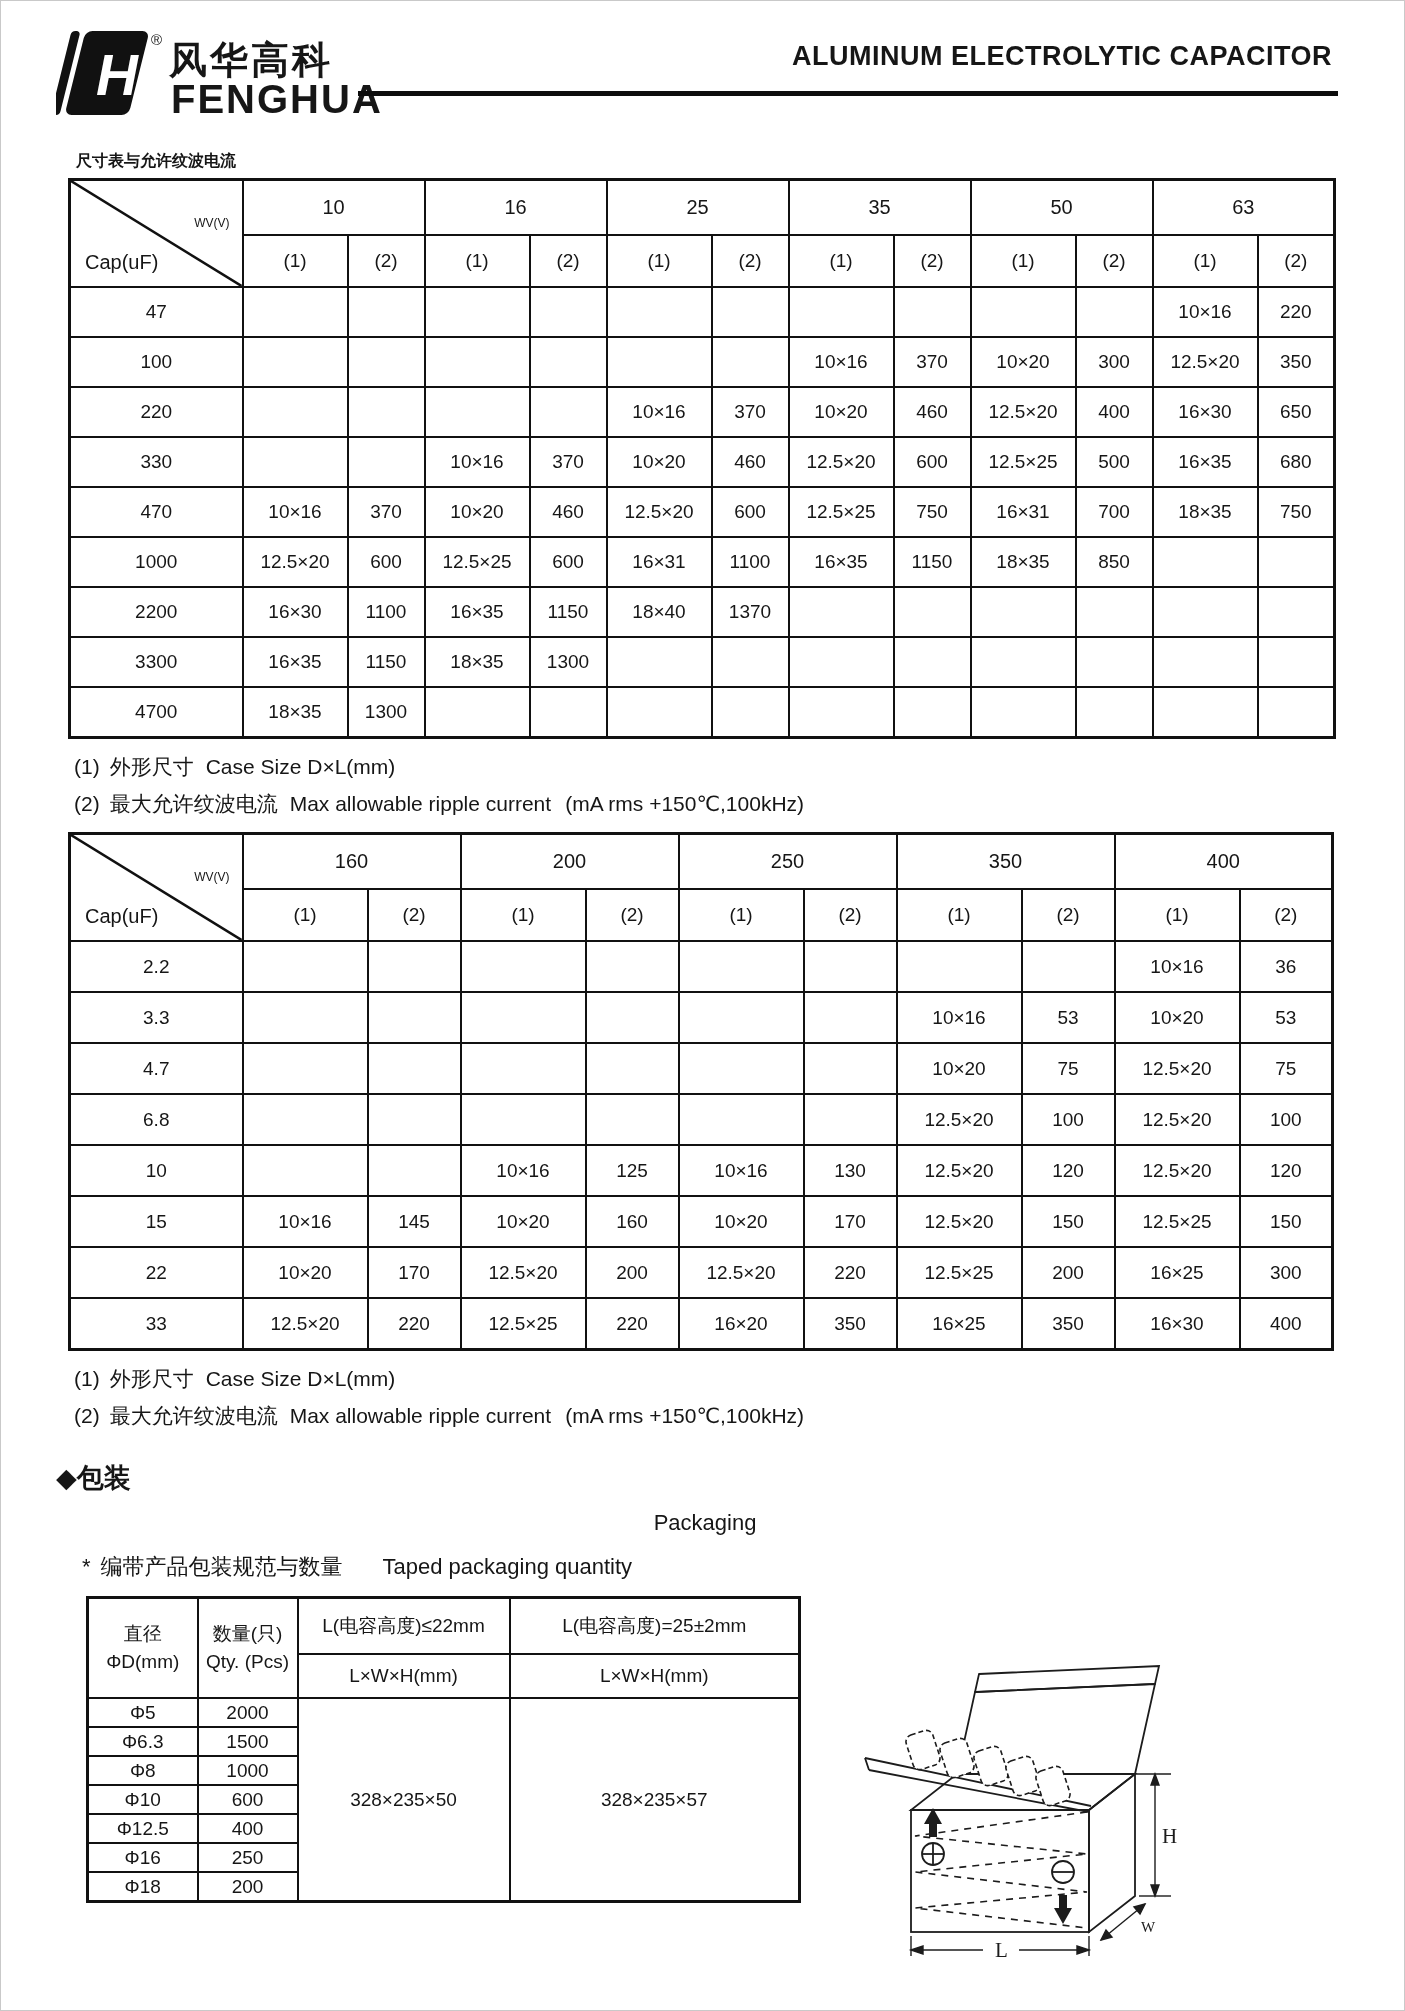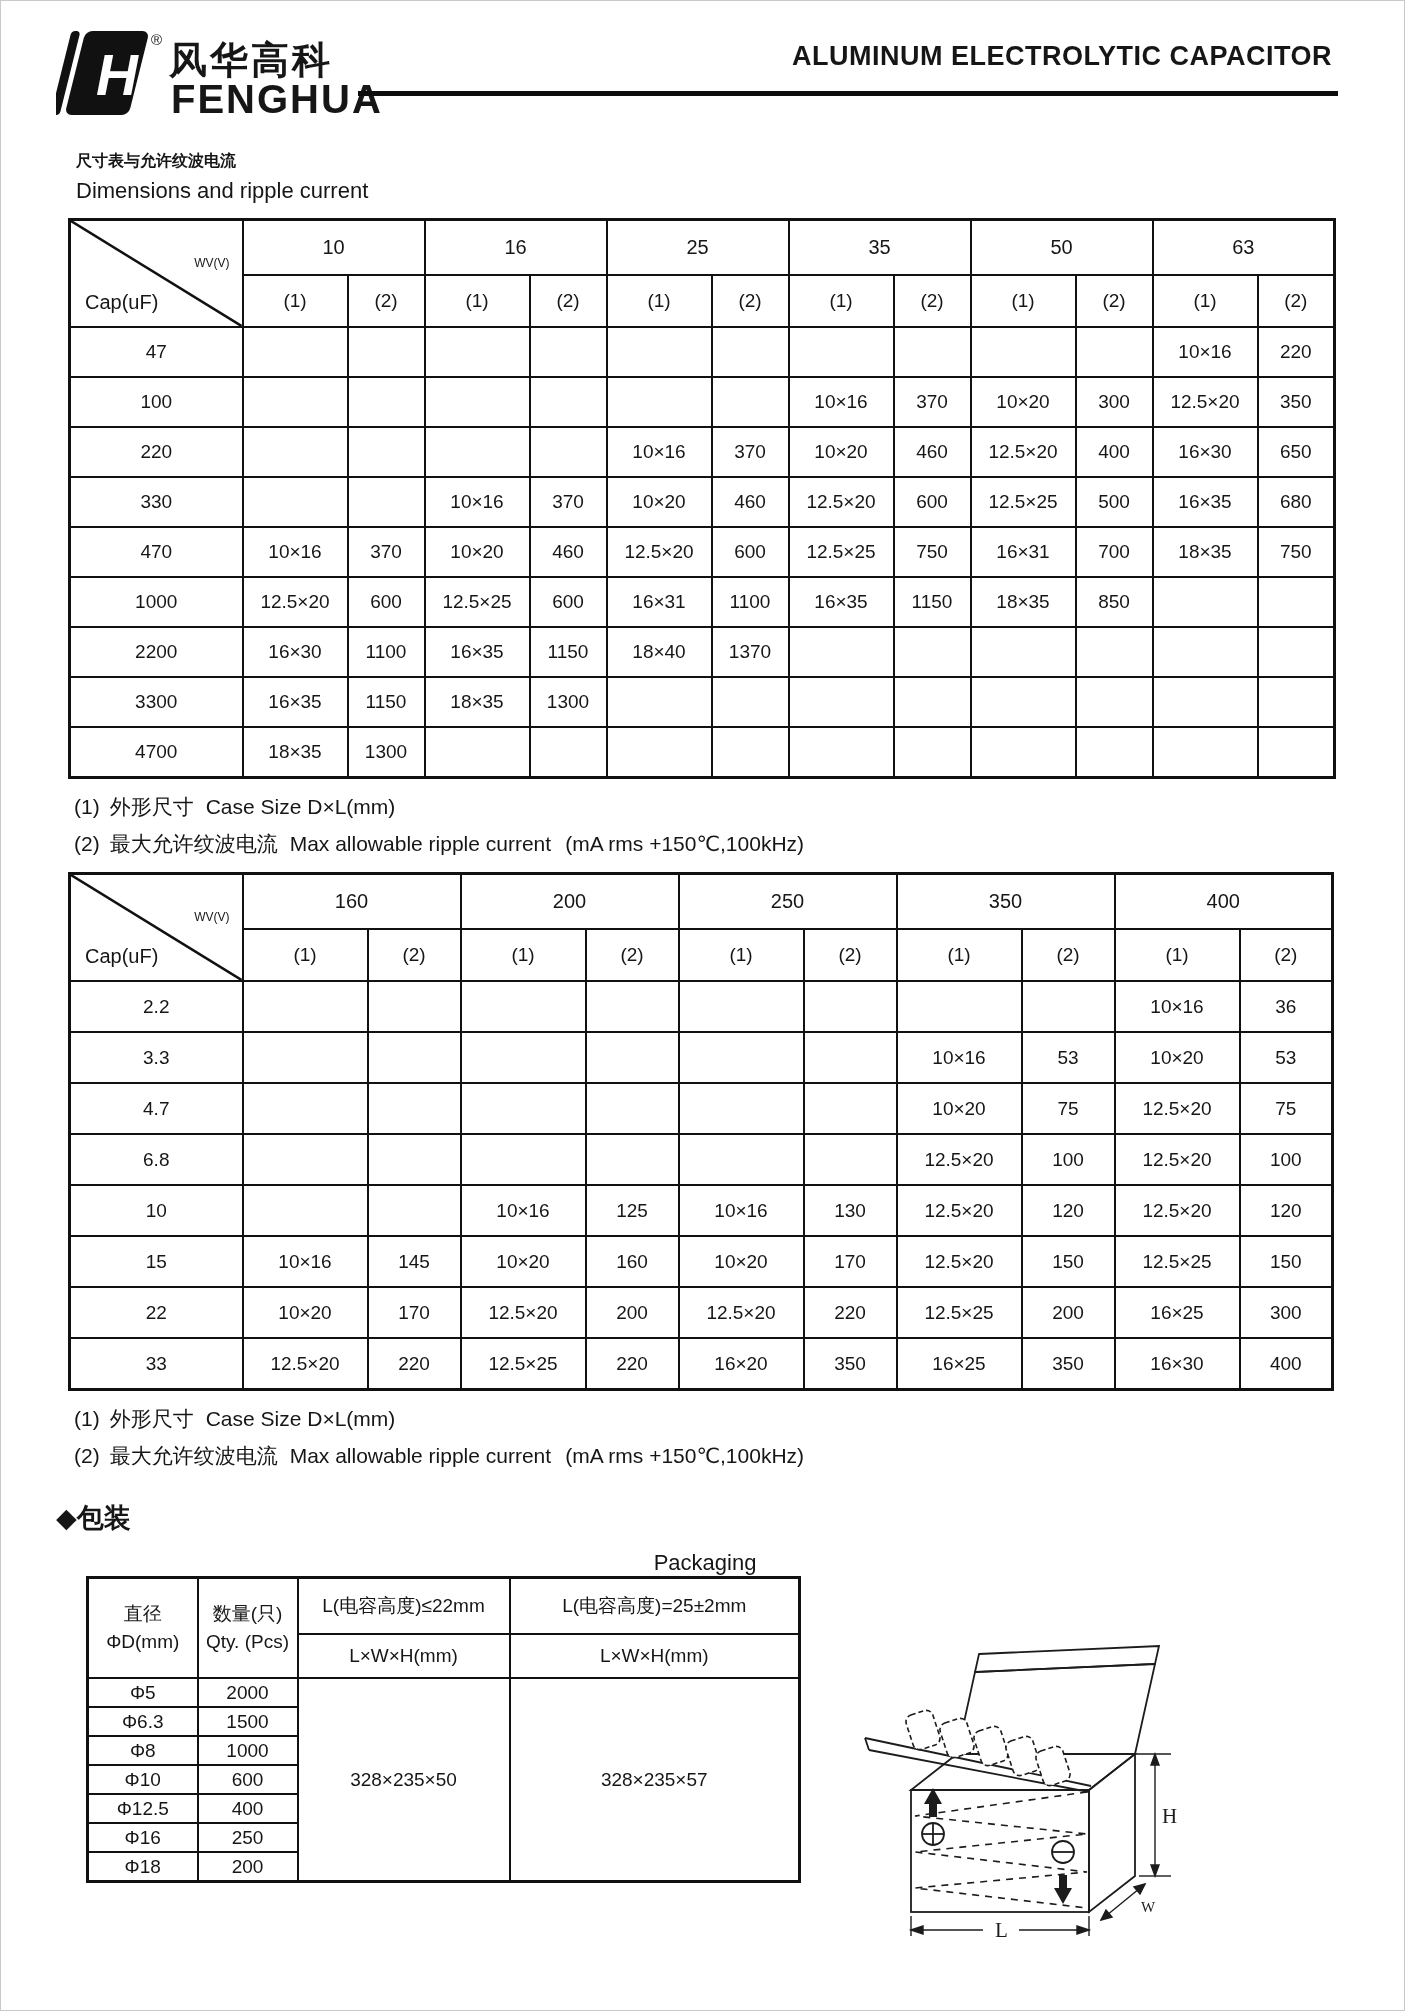--- a/index.html
+++ b/index.html
@@ -74,21 +74,20 @@
     <span class="logo-reg">®</span>
     <div class="logo-cn">风华高科</div>
     <div class="logo-en">FENGHUA</div>
     <div class="hdr-title">ALUMINUM ELECTROLYTIC CAPACITOR</div>
     <div class="hdr-rule"></div>
   </div>
 
   <div class="flow">
 
     <div class="sec-cn">尺寸表与允许纹波电流</div>
-    <div class="sec-en">Dimensions and ripple current</div>
 
     <table class="grid t1">
       <colgroup>
         <col style="width:173px">
         <col style="width:105px">
           <col style="width:77px">
         <col style="width:105px">
           <col style="width:77px">
         <col style="width:105px">
           <col style="width:77px">
@@ -430,20 +429,23 @@
       </div>
       <div class="note">
         <span class="nn">(2)</span><span class="ncn">最大允许纹波电流</span><span>Max allowable ripple current</span><span class="ncond">(mA rms +150℃,100kHz)</span>
       </div>
     </div>
 
     <div class="pkg-title">
       <span>◆</span><span>包装</span>
     </div>
     <div class="pkg-en">Packaging</div>
+    <div class="taped">
+      <span class="star">*</span><span class="tcn">编带产品包装规范与数量</span><span>Taped packaging quantity</span>
+    </div>
 
     <div class="bottom">
 
       <table class="grid t3">
         <colgroup>
           <col style="width:110px">
             <col style="width:100px">
             <col style="width:212px">
             <col style="width:290px">
         </colgroup>

